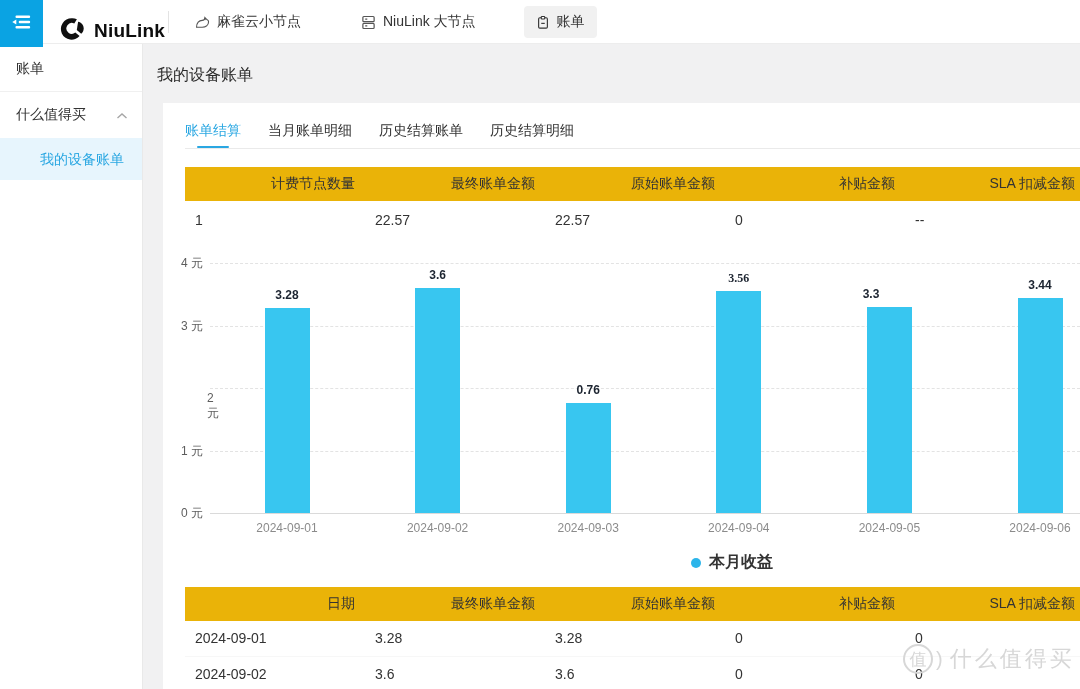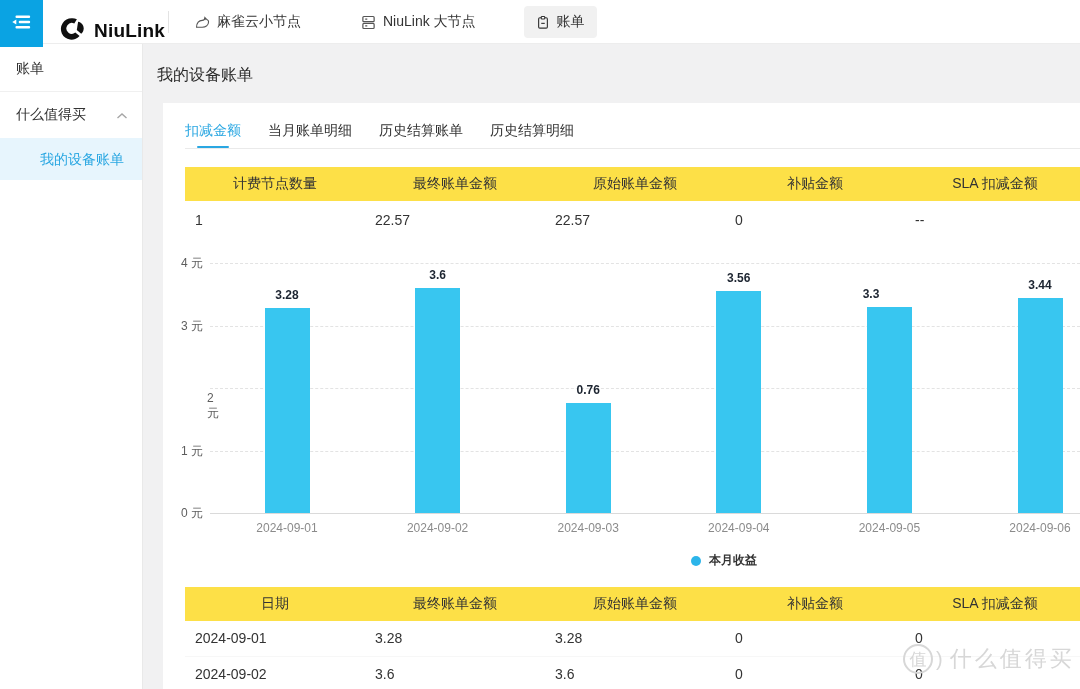--- a/index.html
+++ b/index.html
@@ -54,37 +54,37 @@
   .tabs { position:absolute; left:22px; top:10px; height:34px; display:flex; align-items:center; gap:27px; }
   .tab { font-size:14px; color:#333; cursor:pointer; position:relative; height:34px; line-height:34px; }
   .tab.active { color:var(--accent,#2aa7e2); }
   .tab.active::after {
     content:""; position:absolute; left:50%; transform:translateX(-50%);
     bottom:-1px; width:32px; height:2px; background:var(--accent,#2aa7e2); border-radius:1px;
   }
   .tabbar-line { position:absolute; left:22px; right:0; top:45px; height:1px; background:#eaeaea; }
   
   table { border-collapse:collapse; table-layout:fixed; width:900px; font-size:14px; }
-  th { font-weight:400; text-align:center; color:#333; background:#fde047; height:34px; padding:0 10px; }
+  th { font-weight:400; text-align:right; color:#333; background:#eab308; height:34px; padding:0 10px; }
   td { color:#333; height:35px; padding:0 10px; }
   .summary-table { position:absolute; left:22px; top:64px; }
   .summary-table td { height:37px; }
   .detail-table { position:absolute; left:22px; top:484px; }
   .detail-table tbody tr { border-bottom:1px solid #f7f7f7; }
   
   .chart { position:absolute; left:0; top:142px; width:917px; height:300px; }
   .gridline { position:absolute; left:47px; right:0; height:0; border-top:1px dashed #e3e3e3; }
   .gridline.base { border-top:1px solid #dadada; }
   .ytick { position:absolute; left:0; width:40px; text-align:right; font-size:12px; color:#5d5d5d; }
   .bar { position:absolute; width:45px; background:var(--bar,#38c6f0); }
   .bar-label { position:absolute; width:80px; text-align:center; font-size:12px; font-weight:700; color:#1c2430; }
   .xlabel { position:absolute; width:110px; text-align:center; font-size:12px; color:#8b8b8b; }
   .legend { position:absolute; left:528px; top:449px; display:flex; align-items:center; gap:8px; cursor:pointer; }
   .legend-dot { width:10px; height:10px; border-radius:50%; background:var(--dot,#2cb5ea); }
-  .legend-text { font-size:12px; font-weight:700; color:#333; }
+  .legend-text { font-size:16px; font-weight:700; color:#333; }
   
   .watermark {
     position:absolute; left:903px; top:644px; z-index:9;
     display:flex; align-items:center; gap:7px; color:#d7d7d7; font-size:22px; letter-spacing:3px;
     pointer-events:none;
   }
   .wm-badge {
     width:30px; height:30px; border:2px solid #d7d7d7; border-radius:50%;
     display:flex; align-items:center; justify-content:center; font-size:17px; letter-spacing:0;
   }
@@ -161,21 +161,21 @@
   </div>
   <div class="side-sel">
     <span>我的设备账单</span>
   </div>
 </div>
 
 <div class="page-title">我的设备账单</div>
 
 <div class="card">
   <div class="tabs" id="tabs">
-      <div class="tab active">扣减金额</div>
+      <div class="tab active">账单结算</div>
       <div class="tab">当月账单明细</div>
       <div class="tab">历史结算账单</div>
       <div class="tab">历史结算明细</div>
     </div>
   <div class="tabbar-line"></div>
 
   <table class="summary-table" id="summary-table">
       <thead>
         <tr>
           <th>计费节点数量</th>
@@ -210,21 +210,21 @@
       <div class="bar" style="left: 101.5px; top: 63px; height: 205px;"></div>
       <div class="bar-label" style="left: 84px; top: 43px;">3.28</div>
       <div class="xlabel" style="left: 69px; top: 276px;">2024-09-01</div>
       <div class="bar" style="left: 252.1px; top: 43px; height: 225px;"></div>
       <div class="bar-label" style="left: 234.6px; top: 23px;">3.6</div>
       <div class="xlabel" style="left: 219.6px; top: 276px;">2024-09-02</div>
       <div class="bar" style="left: 402.7px; top: 158px; height: 110px;"></div>
       <div class="bar-label" style="left: 385.2px; top: 138px;">0.76</div>
       <div class="xlabel" style="left: 370.2px; top: 276px;">2024-09-03</div>
       <div class="bar" style="left: 553.3px; top: 45.5px; height: 222.5px;"></div>
-      <div class="bar-label" style="left: 535.8px; top: 25.5px;">3.56</div>
+      <div class="bar-label" style="left: 535.8px; top: 25.5px; font-family: Liberation Serif, serif;">3.56</div>
       <div class="xlabel" style="left: 520.8px; top: 276px;">2024-09-04</div>
       <div class="bar" style="left: 703.9px; top: 61.75px; height: 206.25px;"></div>
       <div class="bar-label" style="left: 668px; top: 41.75px;">3.3</div>
       <div class="xlabel" style="left: 671.4px; top: 276px;">2024-09-05</div>
       <div class="bar" style="left: 854.5px; top: 53px; height: 215px;"></div>
       <div class="bar-label" style="left: 837px; top: 33px;">3.44</div>
       <div class="xlabel" style="left: 822px; top: 276px;">2024-09-06</div>
     </div>
 
   <div class="legend">

